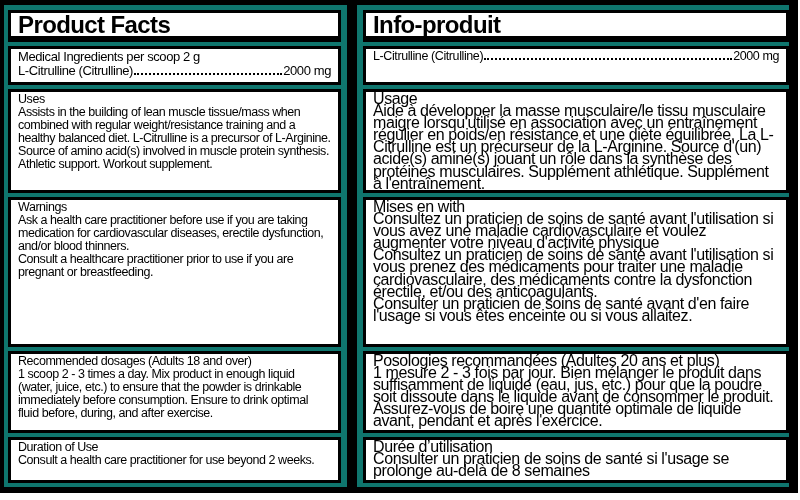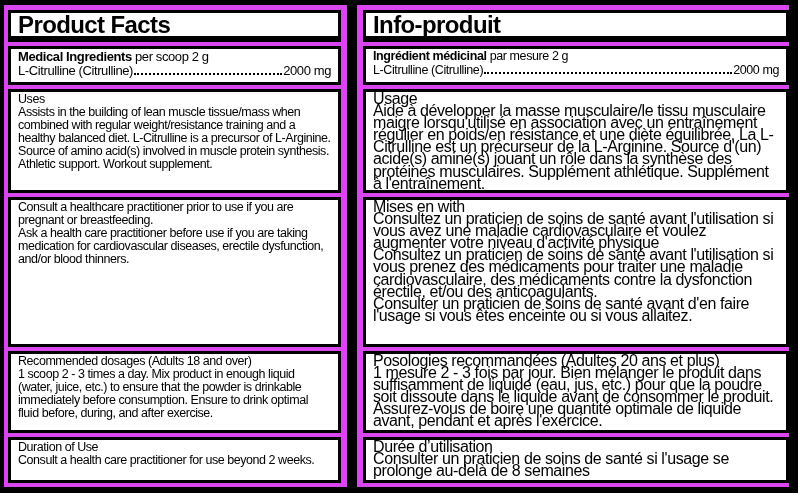--- a/index.html
+++ b/index.html
@@ -3,21 +3,21 @@
 <meta charset="utf-8">
 <style>
   html, body { margin:0; padding:0; }
   body {
     width:800px; height:500px; background:#ffffff; position:relative;
     font-family:"Liberation Sans", sans-serif; color:#000;
     -webkit-font-smoothing:antialiased;
   }
   .frame {
     position:absolute; left:0; top:0; width:798px; height:493px;
-    box-sizing:border-box; background:#d946ef;
+    box-sizing:border-box; background:#0f766e;
     border-style:solid; border-color:#000;
     border-width:5px 9px 6px 4px;
     padding:5px 0 4px 4px;
   }
   .grid {
     position:relative; height:100%;
     display:grid;
     grid-template-columns:333px 6px 10px 6px 1fr;
     grid-template-rows:32px 39px 104px 150px 82px 1fr;
     row-gap:4px;
@@ -29,21 +29,21 @@
   }
   .c1 { grid-column:1; } .c2 { grid-column:5; }
   .titlebox { border-bottom-width:6px; display:flex; align-items:center; padding:0 7px; }
   .panel-title { font-size:24px; font-weight:bold; letter-spacing:-0.6px; white-space:nowrap; }
   .body-en { font-size:12.5px; line-height:12.9px; letter-spacing:-0.45px; }
   .body-fr { font-size:16px; line-height:12.1px; letter-spacing:-0.4px; }
   .ing-en { font-size:13px; line-height:14px; letter-spacing:-0.4px; }
   .ing-fr { font-size:12.5px; line-height:13.5px; letter-spacing:-0.4px; }
   p { margin:0; }
   .sec-h { font-weight:normal; }
-  b { font-weight:bold; }
+  b { font-weight:normal; }
   .dotline { display:flex; align-items:baseline; }
   .dotline .name, .dotline .amount { white-space:nowrap; }
   .dots { flex:1; border-bottom:2px dotted #000; margin:0 1px 2px 1px; min-width:8px; }
 </style>
 </head>
 <body>
 
 <div class="frame">
   <div class="grid">
 
@@ -58,40 +58,40 @@
 
     <div class="box c1 ing-en" style="grid-row:2">
       <p><b>Medical Ingredients</b><span> per scoop 2 g</span></p>
       <div class="dotline">
         <span class="name">L-Citrulline (Citrulline)</span>
         <span class="dots"></span>
         <span class="amount">2000 mg</span>
       </div>
     </div>
     <div class="box c2 ing-fr" style="grid-row:2">
-      <p><b>Ingrédient médicinal</b><span> par mesure 2 g</span></p>
       <div class="dotline">
         <span class="name">L-Citrulline (Citrulline)</span>
         <span class="dots"></span>
         <span class="amount">2000 mg</span>
       </div>
     </div>
 
     <div class="box c1 body-en" style="grid-row:3">
       <p class="sec-h">Uses</p>
       <p>Assists in the building of lean muscle tissue/mass when combined with regular weight/resistance training and a healthy balanced diet. L-Citrulline is a precursor of L-Arginine. Source of amino acid(s) involved in muscle protein synthesis. Athletic support. Workout supplement.</p>
     </div>
     <div class="box c2 body-fr" style="grid-row:3">
       <p class="sec-h">Usage</p>
       <p>Aide à développer la masse musculaire/le tissu musculaire maigre lorsqu'utilisé en association avec un entraînement régulier en poids/en résistance et une diète équilibrée. La L-Citrulline est un précurseur de la L-Arginine. Source d'(un) acide(s) aminé(s) jouant un rôle dans la synthèse des protéines musculaires. Supplément athlétique. Supplément à l'entraînement.</p>
     </div>
 
     <div class="box c1 body-en" style="grid-row:4">
+      <p class="sec-h">Warnings</p>
+      <p>Ask a health care practitioner before use if you are taking medication for cardiovascular diseases, erectile dysfunction, and/or blood thinners.</p>
       <p>Consult a healthcare practitioner prior to use if you are pregnant or breastfeeding.</p>
-      <p>Ask a health care practitioner before use if you are taking medication for cardiovascular diseases, erectile dysfunction, and/or blood thinners.</p>
     </div>
     <div class="box c2 body-fr" style="grid-row:4">
       <p class="sec-h">Mises en with</p>
       <p>Consultez un praticien de soins de santé avant l'utilisation si vous avez une maladie cardiovasculaire et voulez augmenter votre niveau d'activité physique</p>
       <p>Consultez un praticien de soins de santé avant l'utilisation si vous prenez des médicaments pour traiter une maladie cardiovasculaire, des médicaments contre la dysfonction érectile, et/ou des anticoagulants.</p>
       <p>Consulter un praticien de soins de santé avant d'en faire l'usage si vous êtes enceinte ou si vous allaitez.</p>
     </div>
 
     <div class="box c1 body-en" style="grid-row:5">
       <p class="sec-h">Recommended dosages (Adults 18 and over)</p>

